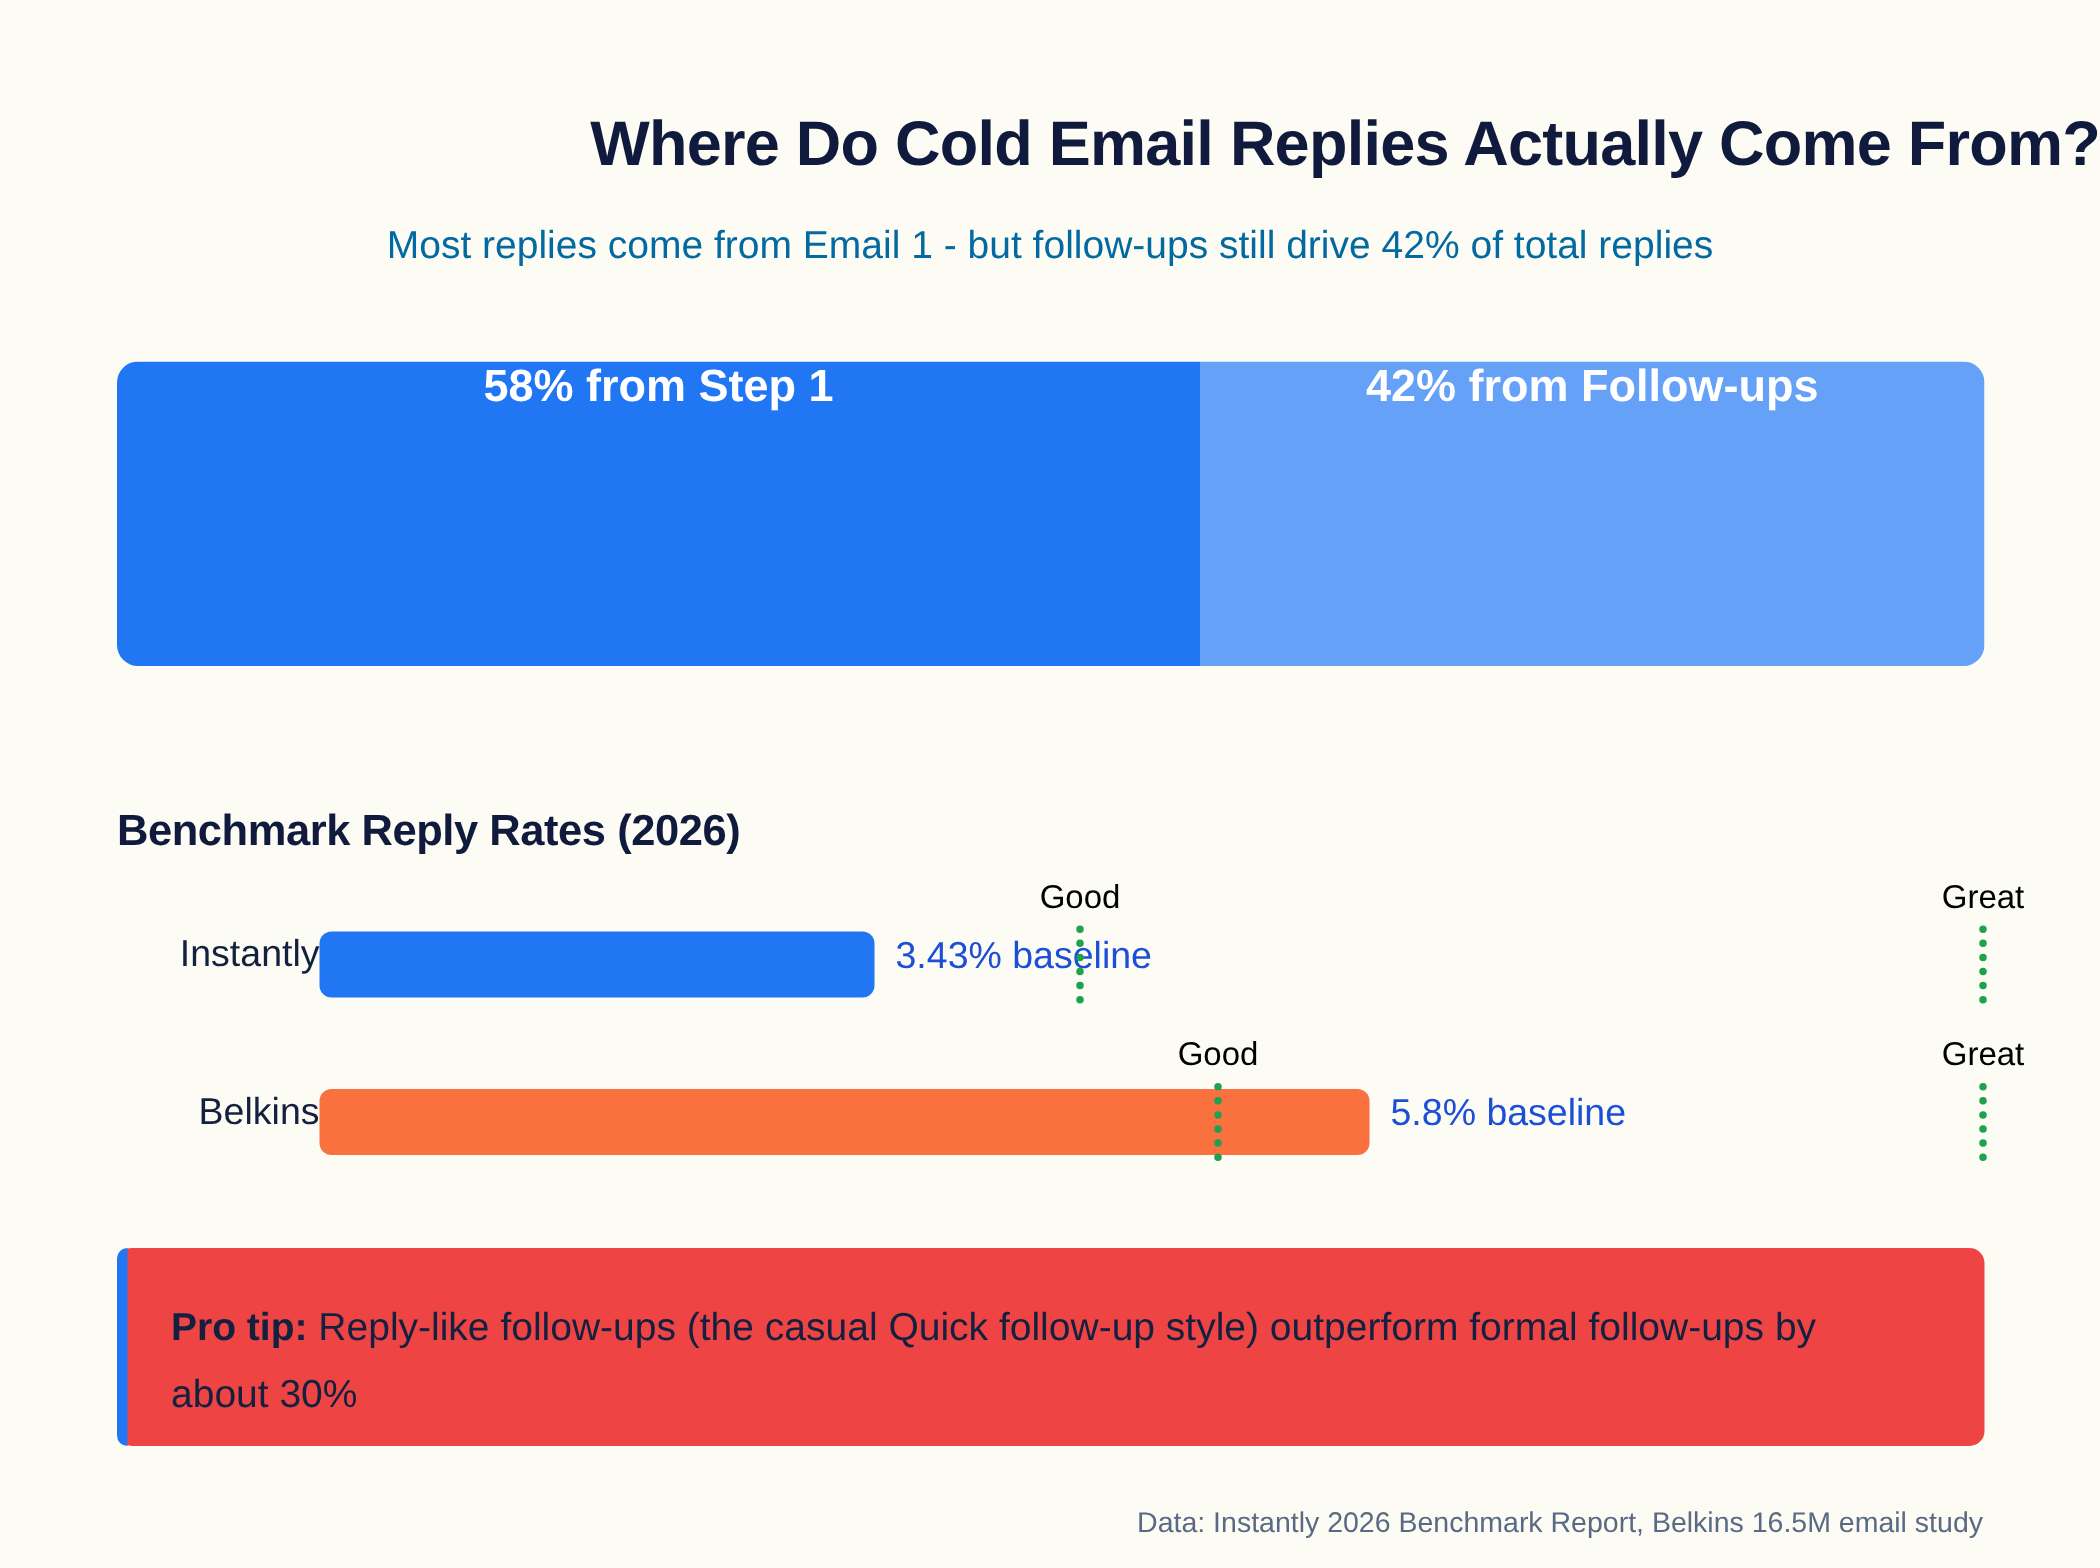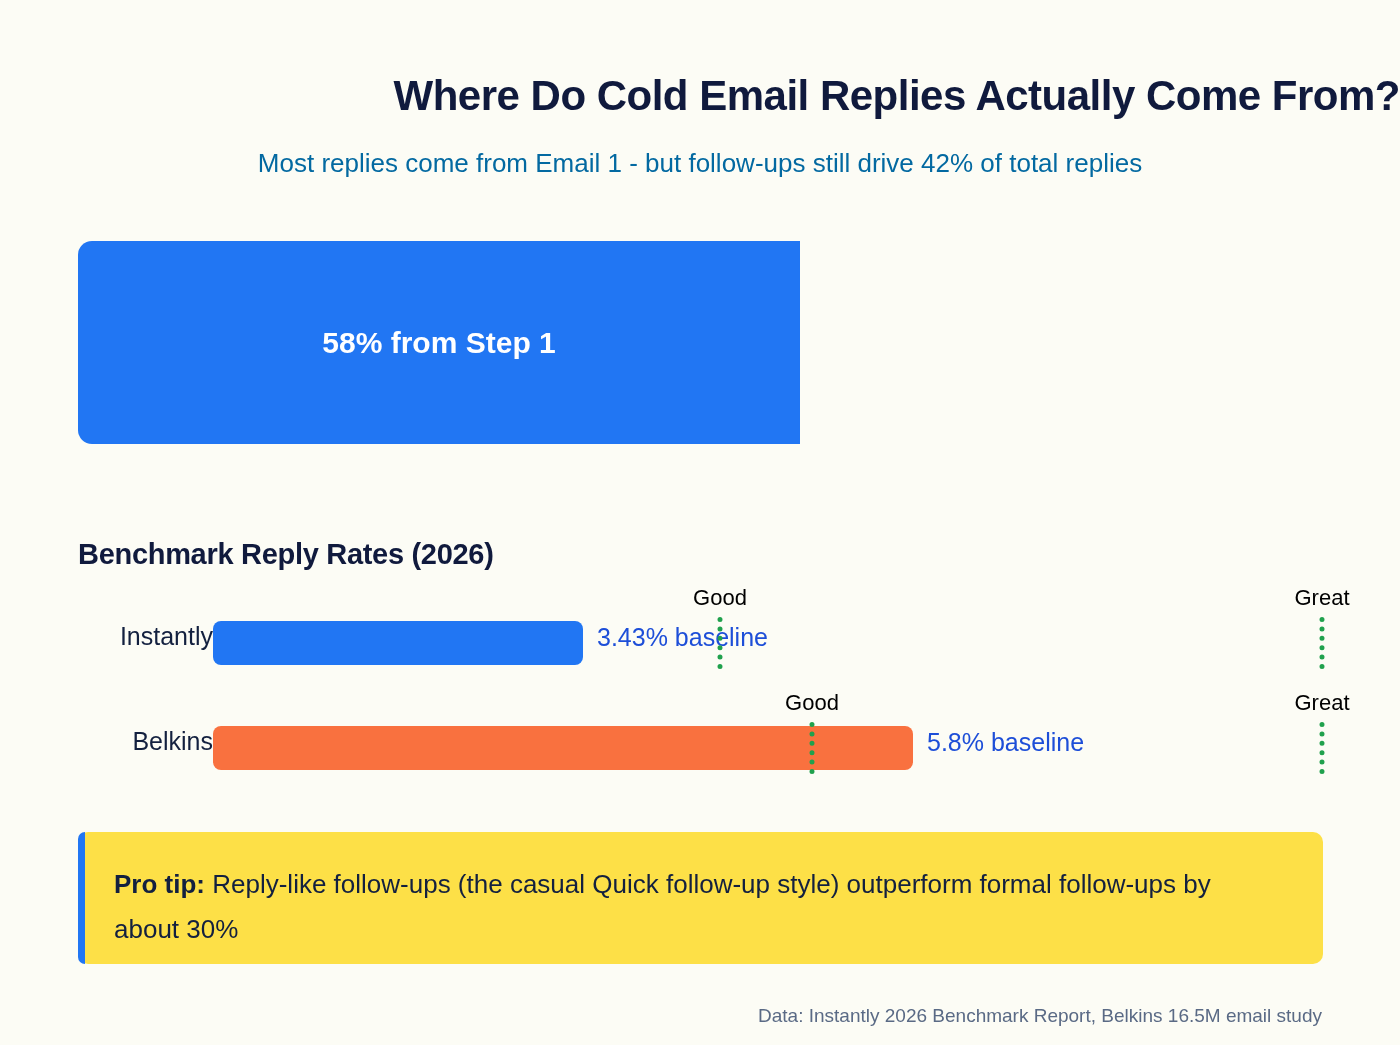--- a/index.html
+++ b/index.html
@@ -48,21 +48,21 @@
     left: 78px;
     top: 241px;
     width: 1245px;
     height: 203px;
     border-radius: 14px;
     overflow: hidden;
     display: flex;
   }
   .split-seg {
     display: flex;
-    align-items: center;
+    align-items: flex-start;
     justify-content: center;
     color: #ffffff;
     font-size: 30px;
     font-weight: bold;
     height: 100%;
   }
   .split-seg.step1 { background: #2176f3; }
   .split-seg.followups { background: #64a1f7; }
 
   
@@ -137,21 +137,21 @@
     border-left: 5px dotted #20a14d;
   }
 
   
   .protip {
     position: absolute;
     left: 78px;
     top: 832px;
     width: 1245px;
     height: 132px;
-    background: #fde047;
+    background: #ef4444;
     border-radius: 10px;
     box-sizing: border-box;
   }
   .protip-accent {
     position: absolute;
     left: 0;
     top: 0;
     width: 7px;
     height: 132px;
     background: #2176f3;
@@ -184,20 +184,23 @@
 
 <div class="canvas">
 
   <div class="title">Where Do Cold Email Replies Actually Come From?</div>
   <div class="subtitle">Most replies come from Email 1 - but follow-ups still drive 42% of total replies</div>
 
   <div class="splitbar">
     <div class="split-seg step1" id="seg-0" style="width: 58%; background: rgb(33, 118, 243);">
       <span>58% from Step 1</span>
     </div>
+    <div class="split-seg followups" id="seg-1" style="width: 42%; background: rgb(100, 161, 247);">
+      <span>42% from Follow-ups</span>
+    </div>
   </div>
 
   <div class="section-title">Benchmark Reply Rates (2026)</div>
 
   <div class="bench-area">
 
     <div class="bench-row" id="bench-row-0" style="top:0px;">
       <div class="row-label">Instantly</div>
       <div class="bar blue" id="bar-0" style="width: 370px; background: rgb(33, 118, 243);"></div>
       <div class="bar-value" id="barval-0" style="left: 597px;">3.43% baseline</div>

